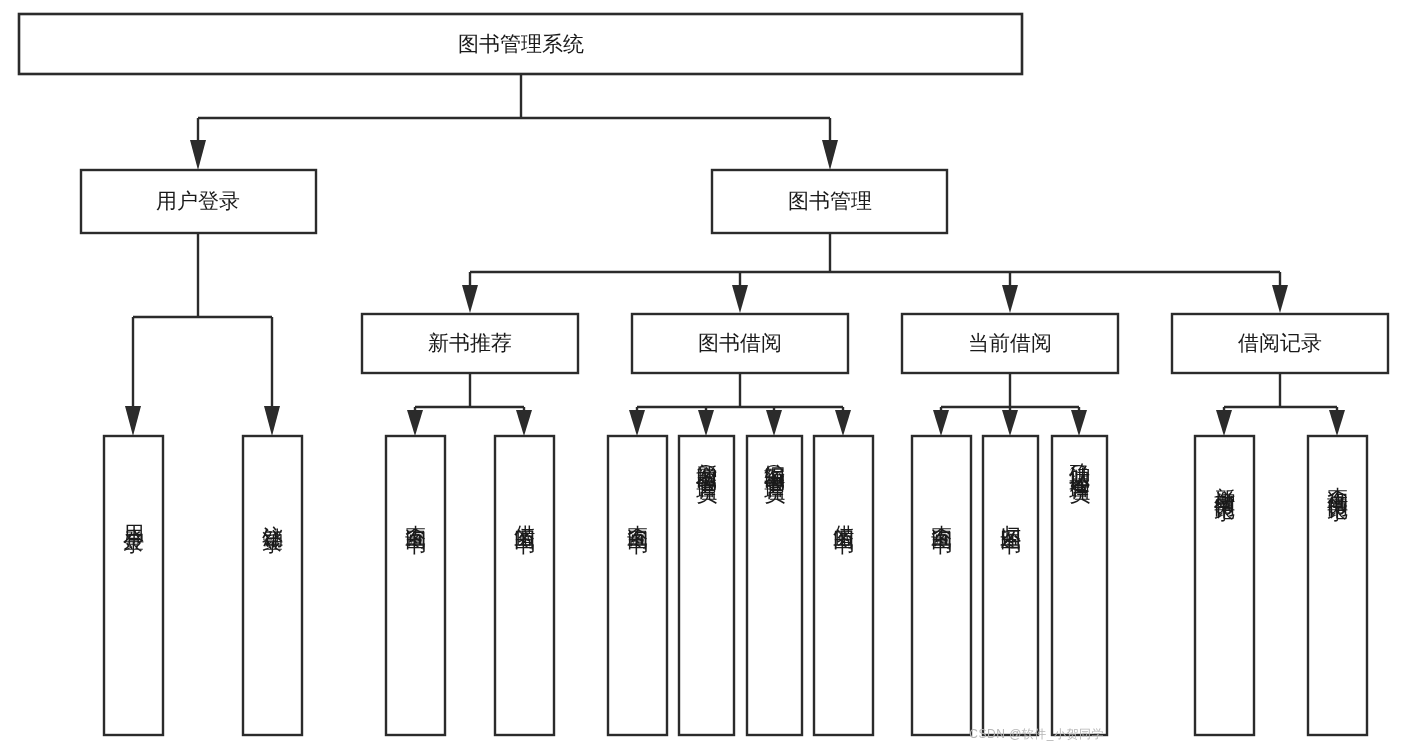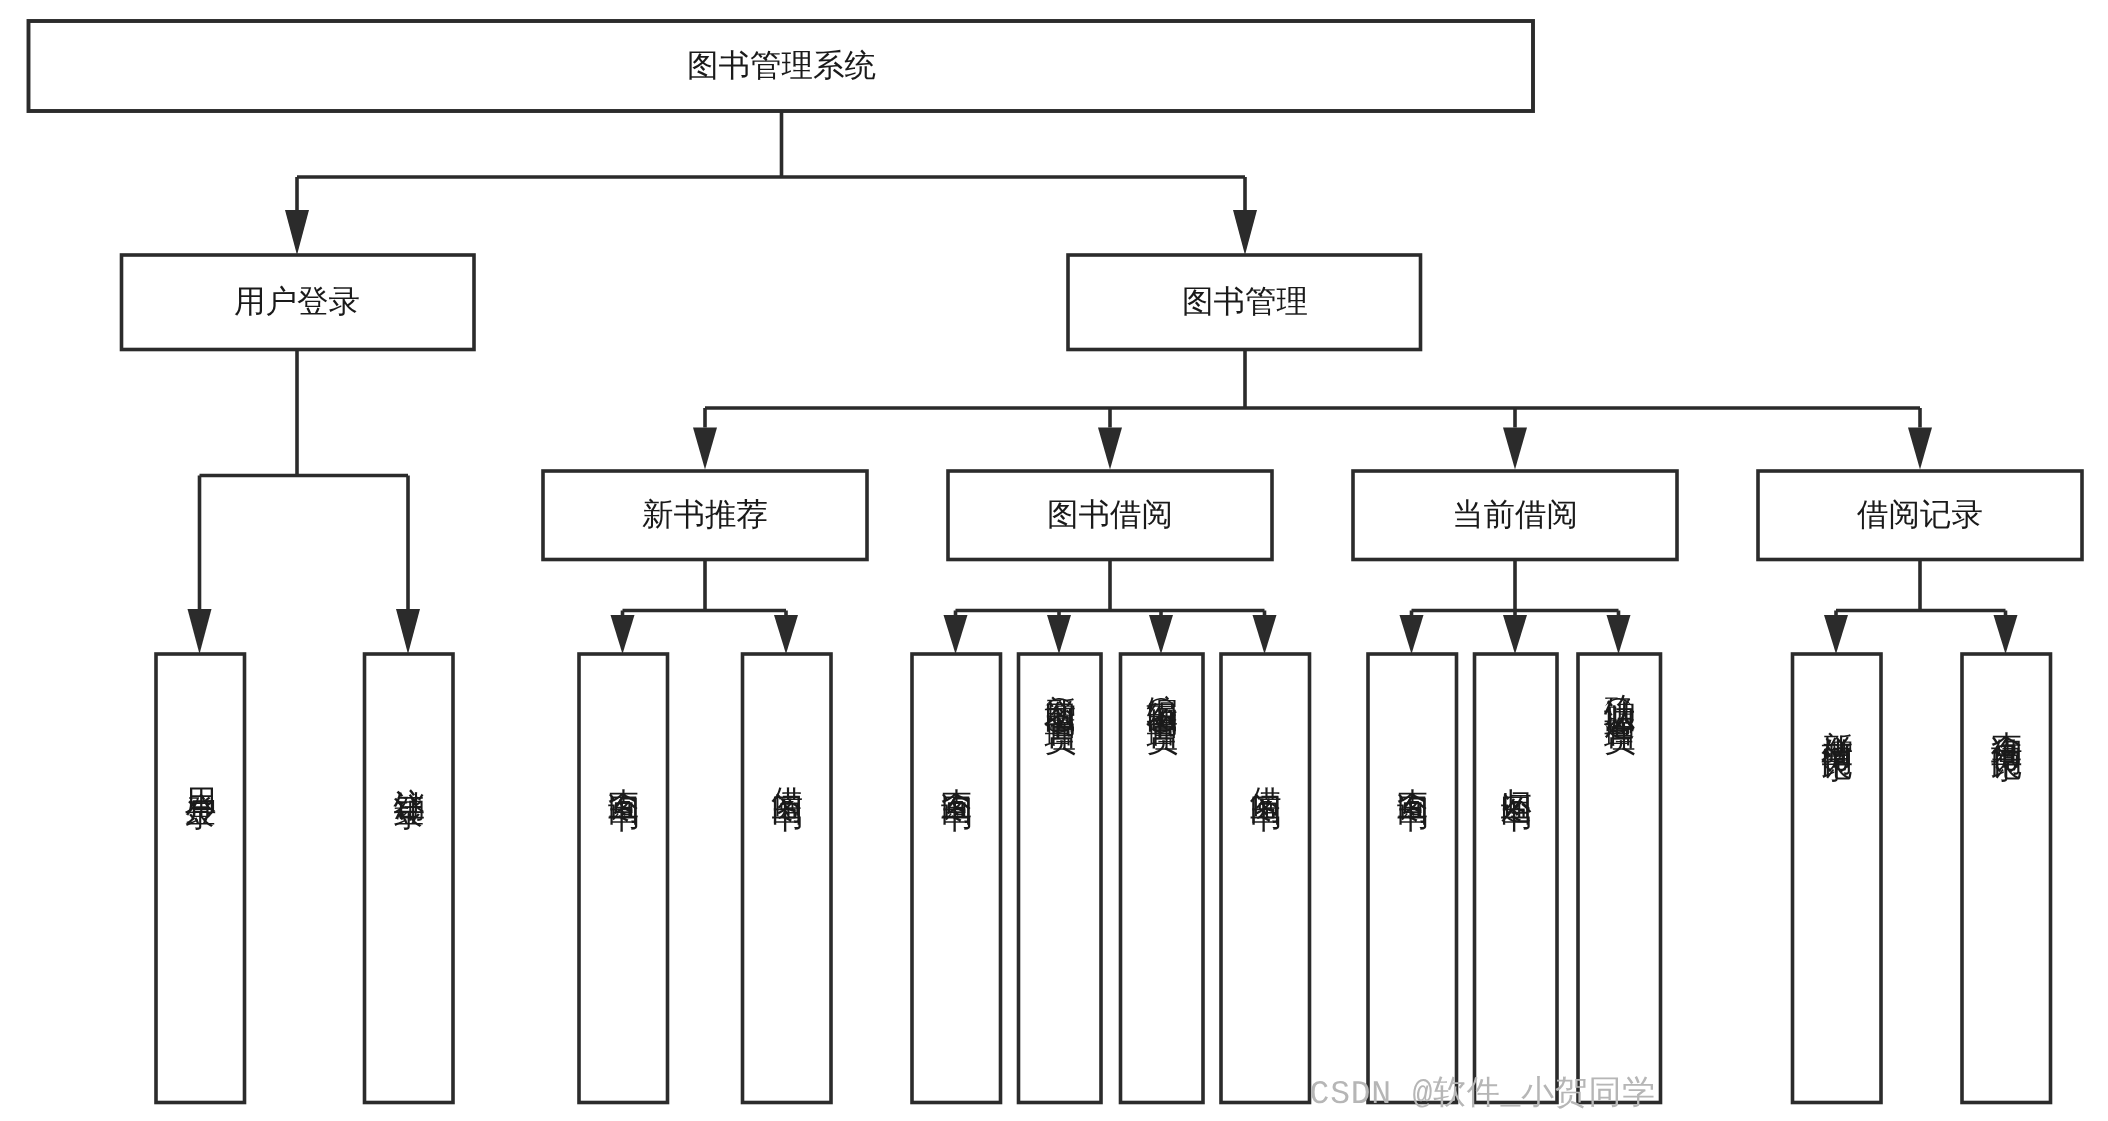--- a/index.html
+++ b/index.html
@@ -68,22 +68,22 @@
     letter-spacing: 3px;
     white-space: nowrap;
     text-align: center;
     pointer-events: none;
     transform: translateX(-50%);
   }
   .watermark {
     position: absolute;
     right: 8px;
     bottom: 4px;
-    font-family: Liberation Mono, monospace;
-    font-size: 22px;
+    font-family: Liberation Sans, sans-serif;
+    font-size: 12px;
     color: #b6b6b6;
     white-space: nowrap;
     letter-spacing: 0.5px;
     margin-left: 46px;
   }
 </style>
 </head>
 <body>
 
 <div id="diagram-root">

